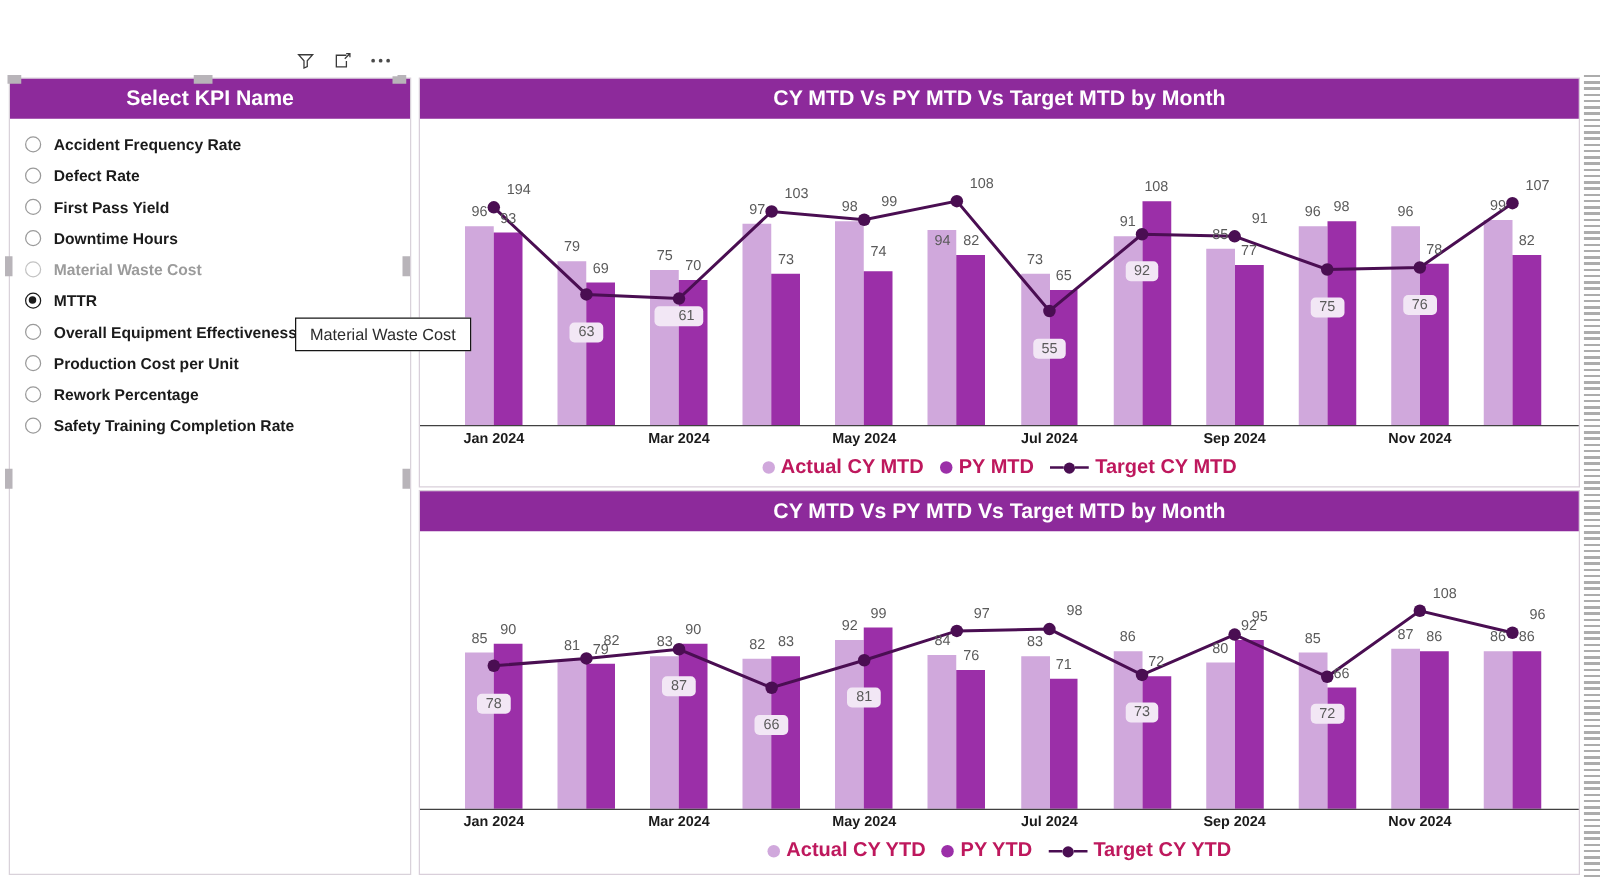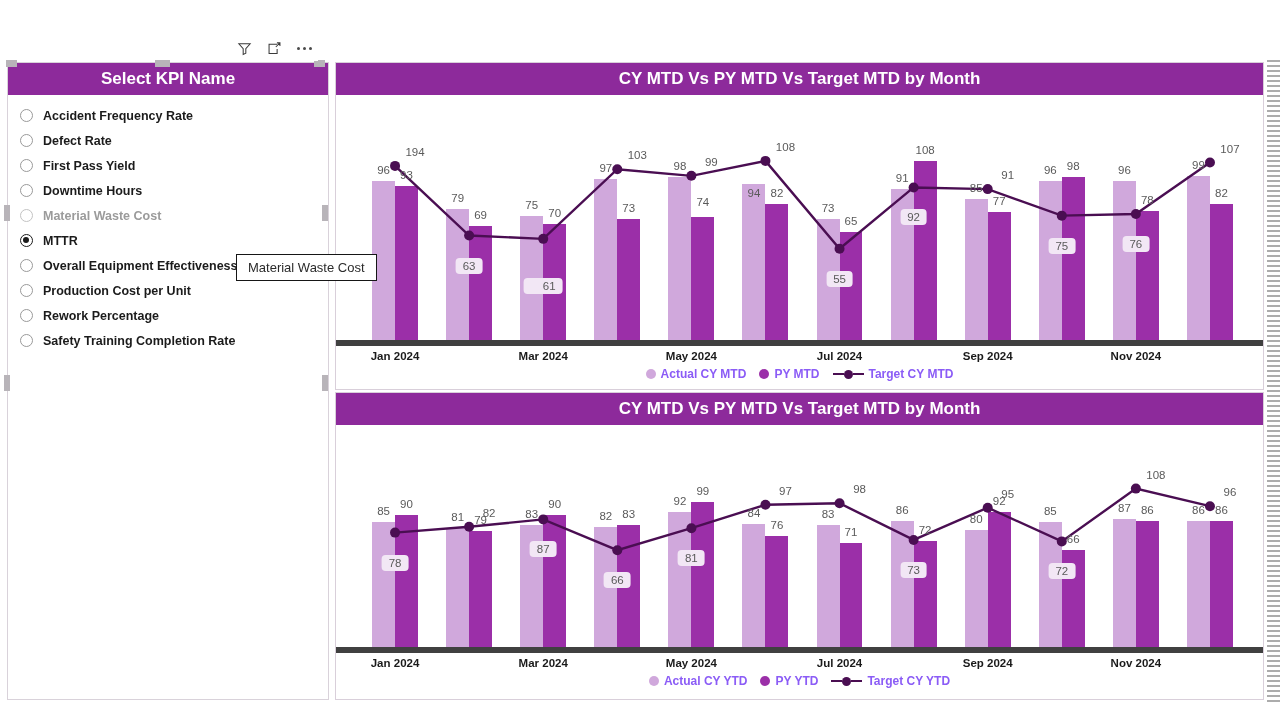--- a/index.html
+++ b/index.html
@@ -124,33 +124,33 @@
   .tlabel {
     position: absolute; transform: translate(-50%, -50%);
     font-size: 11.5px; color: #5a5a5a; white-space: nowrap;
   }
   .tlabel.boxed {
     background: #F2E7F5; border-radius: 4px; padding: 2px 7px;
   }
 
   .axis {
     position: relative; height: 22px;
-    border-top: 6px solid #404040;
+    border-top: 1px solid #404040;
   }
   .axis-tick {
     position: absolute; transform: translateX(-50%);
     top: 4px; font-size: 11.5px; font-weight: bold; color: #1b1b1b;
     white-space: nowrap;
   }
 
   .legend {
     display: flex; align-items: center; justify-content: center;
     gap: 13px; height: 24px;
   }
-  .lg { display: flex; align-items: center; gap: 5px; font-size: 12px; font-weight: bold; color: #8b5cf6; }
+  .lg { display: flex; align-items: center; gap: 5px; font-size: 16px; font-weight: bold; color: #be185d; }
   .sw { width: 10px; height: 10px; border-radius: 50%; display: block; }
   .lg-line { display: flex; align-items: center; }
   .lg-line .seg { width: 11px; height: 2.5px; background: #4A0E52; display:block; }
   .lg-line .dot { width: 9px; height: 9px; border-radius: 50%; background: #4A0E52; display: block; }
 
   
   .scroll-edge {
     position: absolute; right: 0; top: 60px;
     width: 14px; height: 644px;
     background:
@@ -335,21 +335,21 @@
           <div class="vlabel" style="left: 640.225px; top: 87.0417px;">85</div>
           <div class="vlabel" style="left: 663.191px; top: 100.308px;">77</div>
           <div class="vlabel" style="left: 714.309px; top: 68.8px;">96</div>
           <div class="vlabel" style="left: 737.275px; top: 65.4833px;">98</div>
           <div class="vlabel" style="left: 788.392px; top: 68.8px;">96</div>
           <div class="vlabel" style="left: 811.358px; top: 98.65px;">78</div>
           <div class="vlabel" style="left: 862.475px; top: 63.825px;">99</div>
           <div class="vlabel" style="left: 885.441px; top: 92.0167px;">82</div>
           <div class="tlabel" style="left: 79.0417px; top: 56.875px;">194</div>
           <div class="tlabel boxed" style="left: 133.125px; top: 170.525px;">63</div>
-          <div class="tlabel boxed" style="left: 207.208px; top: 191px; padding-left: 19px;">61</div>
+          <div class="tlabel boxed" style="left: 207.208px; top: 158px; padding-left: 19px;">61</div>
           <div class="tlabel" style="left: 301.292px; top: 60.1917px;">103</div>
           <div class="tlabel" style="left: 375.375px; top: 66.825px;">99</div>
           <div class="tlabel" style="left: 449.458px; top: 51.9px;">108</div>
           <div class="tlabel boxed" style="left: 503.542px; top: 183.792px;">55</div>
           <div class="tlabel boxed" style="left: 577.625px; top: 122.433px;">92</div>
           <div class="tlabel" style="left: 671.708px; top: 80.0917px;">91</div>
           <div class="tlabel boxed" style="left: 725.792px; top: 150.625px;">75</div>
           <div class="tlabel boxed" style="left: 799.875px; top: 148.967px;">76</div>
           <div class="tlabel" style="left: 893.958px; top: 53.5583px;">107</div>
         </div>

